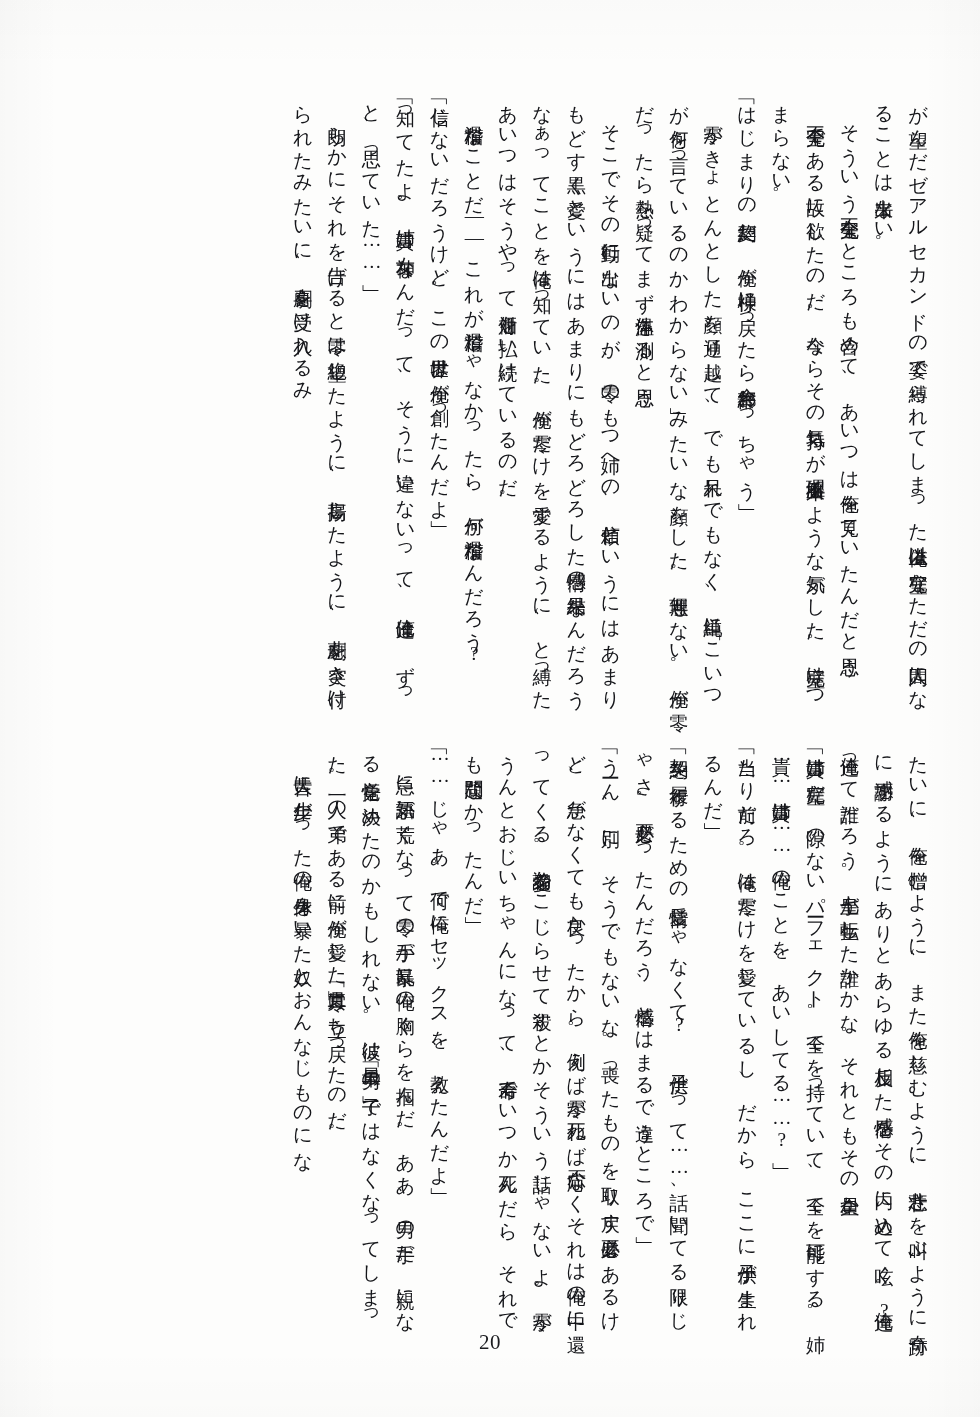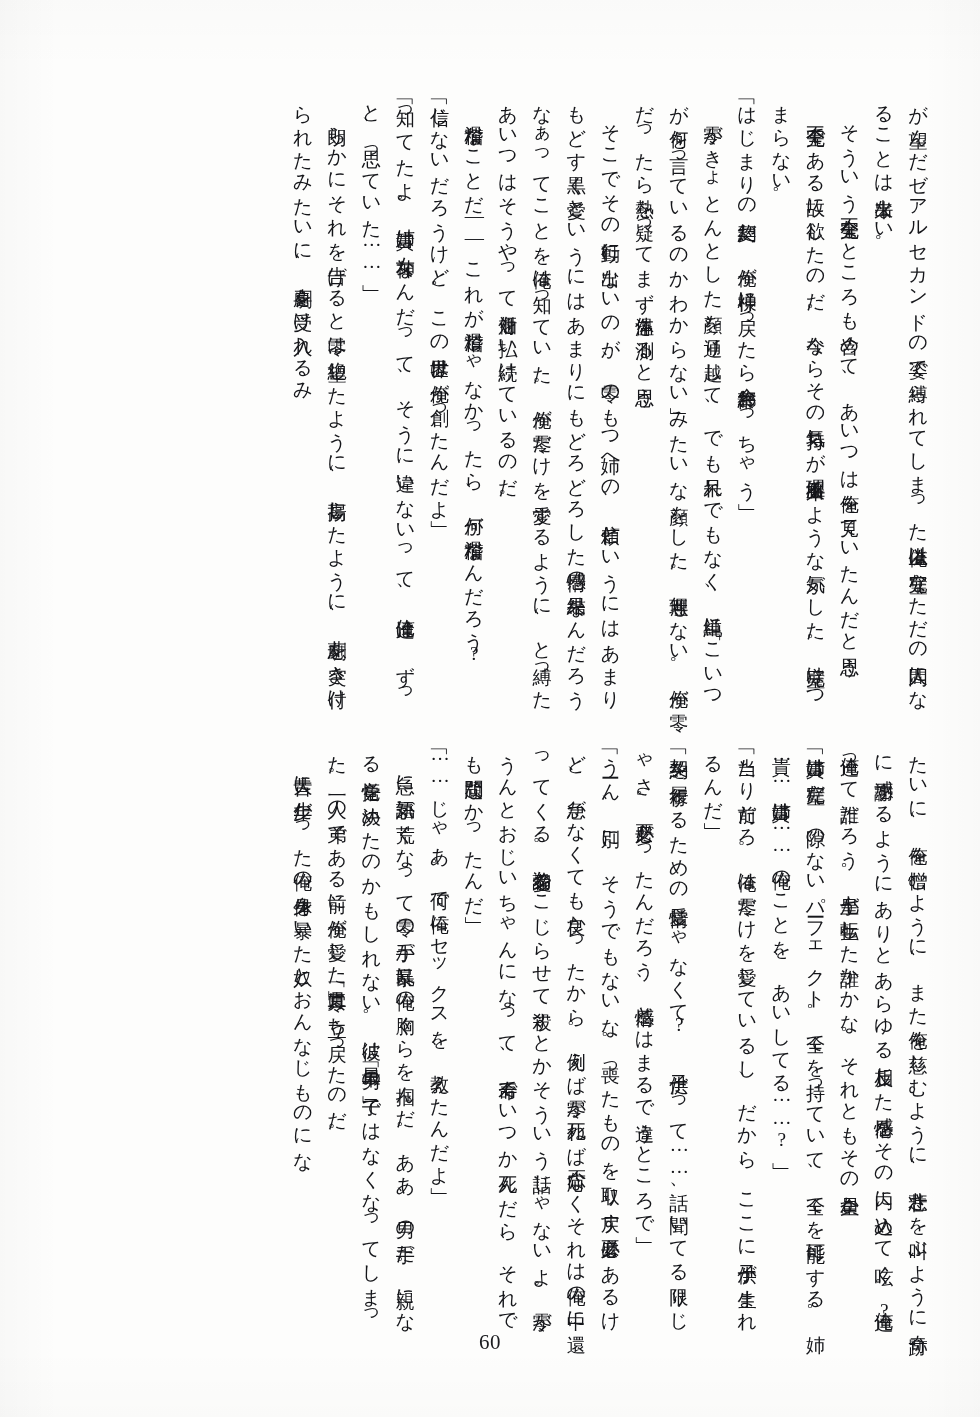--- a/index.html
+++ b/index.html
@@ -101,15 +101,15 @@
     <p class="para no-indent">たいに、俺を憎むように、また俺を慈しむように、悲壮さを叫ぶように奇跡に感謝するようにありとあらゆる相反した感情をその内に込めて呟く。俺達? 俺達って誰だろう。七皇が転生した誰かかな。それともその全員か。</p>
     <p class="para no-indent">「姉貴は完璧だ。隙のないパーフェクト。全てを持っていて、全てを可能にする。姉貴……姉貴は……俺のことを、あいしてる……?」</p>
     <p class="para no-indent">「当たり前だろ。俺は零だけを愛しているし、だから、ここに子供が生まれるんだ」</p>
     <p class="para no-indent">「契約を履行するための愛情じゃなくて? 子供だって……話、聞いてる限りじゃさ。必要だったんだろう、感情とはまるで違うところで」</p>
     <p class="para no-indent">「うーん、別に、そうでもないな。喪ったものを取り戻す必要はあるけど、急がなくても良かったから。例えば零が死ねば否応なくそれは俺の中に還ってくる。勿論愛をこじらせて殺すとかそういう話じゃないよ。零がうんとおじいちゃんになって、寿命でいつか死んだら、それでも問題なかったんだ」</p>
     <p class="para no-indent">「……じゃあ。何で俺にセックスを、教えたんだよ」</p>
     <p class="para">急に語気が荒くなって零の手が乱暴に俺の胸ぐらを掴んだ。ああ、男の手だ。親になる覚悟を決めたのかもしれない。彼は最早「男の子」ではなくなってしまった。一人の弟である前に俺が愛した「真月零」に立ち戻ったのだ。</p>
     <p class="para">大昔に少年だった俺の身体を暴いた奴とおんなじものにな</p>
   </div>
 
-  <div class="folio">60</div>
+  <div class="folio">20</div>
 
 </div>
 
 </body></html>

